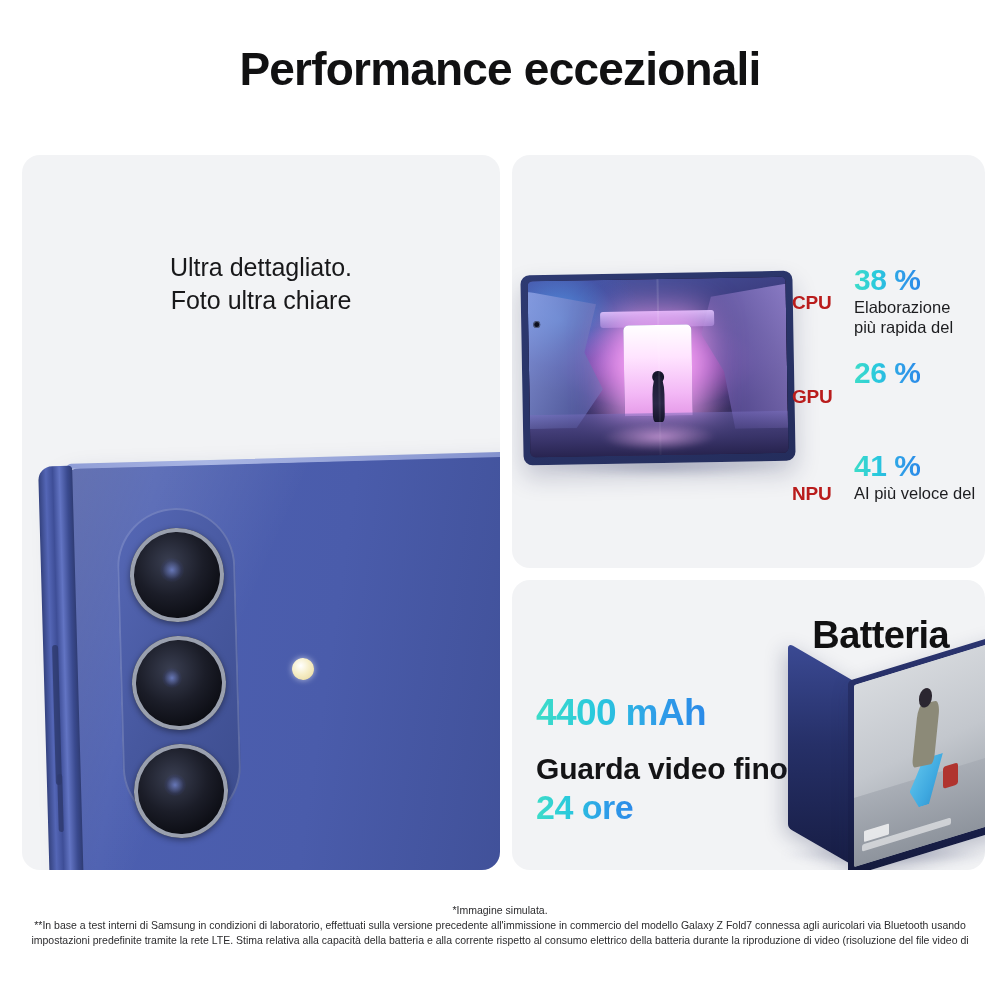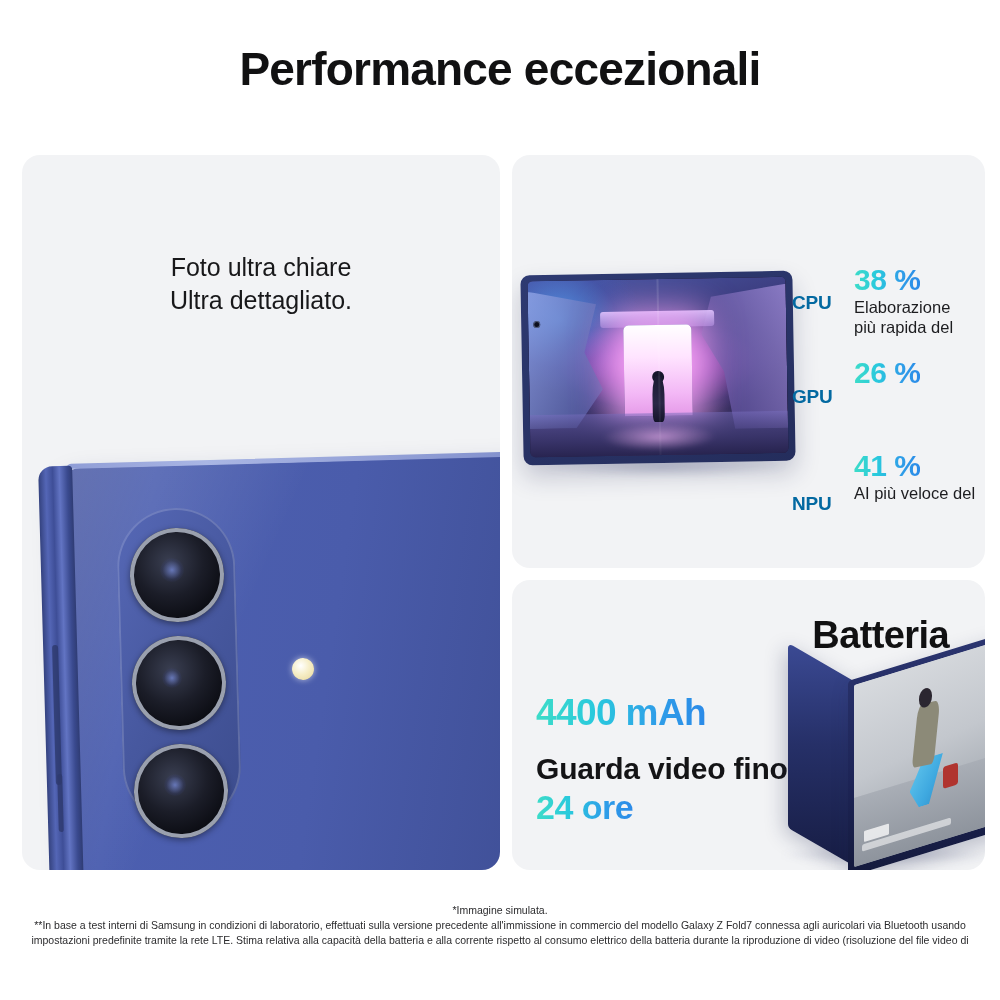--- a/index.html
+++ b/index.html
@@ -318,21 +318,21 @@
   }
 
   
   .stats { position: absolute; left: 280px; top: 108px; width: 193px; }
   .stat-row { position: relative; height: 93px; }
   .stat-label {
     position: absolute;
     left: 0;
     font-size: 19px;
     font-weight: 700;
-    color: #0369a1;
+    color: #b91c1c;
     letter-spacing: -0.2px;
   }
   .stat-value {
     position: absolute;
     left: 62px;
     top: 0;
     font-size: 30px;
     letter-spacing: -0.5px;
   }
   .stat-desc {
@@ -340,21 +340,21 @@
     left: 62px;
     top: 34px;
     font-size: 16.5px;
     line-height: 1.24;
     color: #1d1d20;
     font-weight: 400;
     width: 135px;
   }
   .row-cpu .stat-label { top: 29px; }
   .row-gpu .stat-label { top: 30px; }
-  .row-npu .stat-label { top: 44px; }
+  .row-npu .stat-label { top: 34px; }
 
   
   .batt-heading { top: 34px; right: 36px; text-align: right; }
 
   .batt-mah {
     position: absolute;
     left: 24px; top: 112px;
     font-size: 37px;
     letter-spacing: -0.6px;
   }
@@ -477,22 +477,22 @@
 <body>
 
 <div class="page">
 
   <div class="page-title">Performance eccezionali</div>
 
   <div class="card card-camera">
 
 
     <div class="camera-sub">
+      <div>Ultra dettagliato.</div>
       <div>Foto ultra chiare</div>
-      <div>Ultra dettagliato.</div>
     </div>
 
     <div class="camera-mp">
       <span class="stat-gradient">200 MP</span>
     </div>
 
     <div class="leader-line"></div>
     <div class="leader-elbow"></div>
 
     <div class="phone-wrap">

